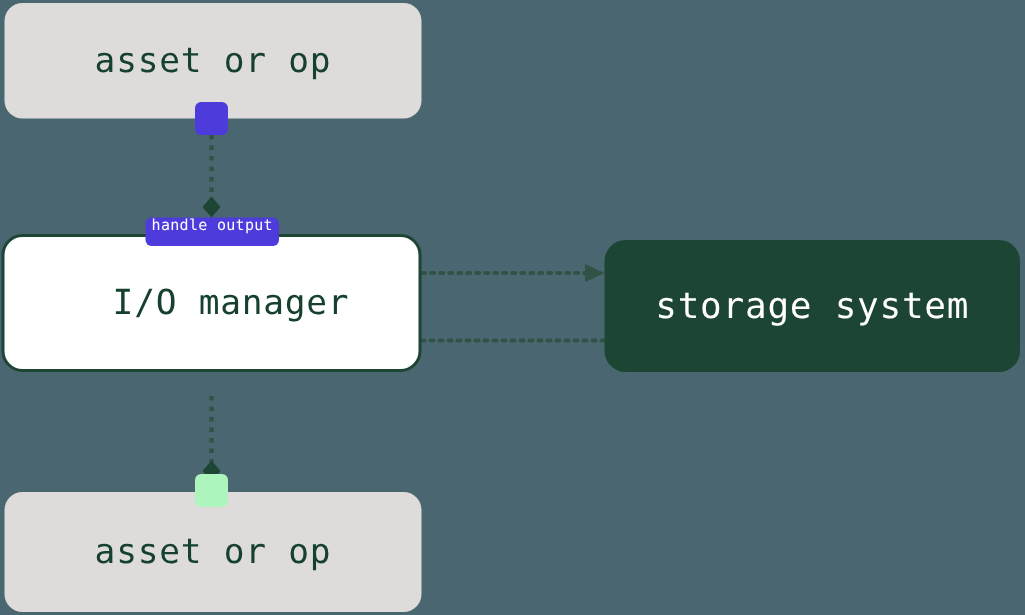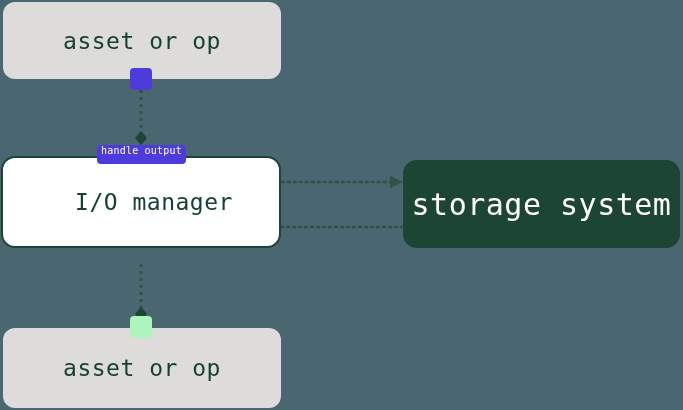--- a/index.html
+++ b/index.html
@@ -62,21 +62,21 @@
     padding-left: 26px;
   }
   #node-storage {
     left: 403px;
     top: 160px;
     width: 277px;
     height: 88px;
     background: #1d4534;
     border-radius: 14px;
     color: #ffffff;
-    font-size: 30px;
+    font-size: 24px;
     letter-spacing: 0.5px;
   }
   .edge-label {
     position: absolute;
     box-sizing: border-box;
     display: flex;
     justify-content: center;
     font-size: 10px;
     border-radius: 4px;
     white-space: nowrap;

